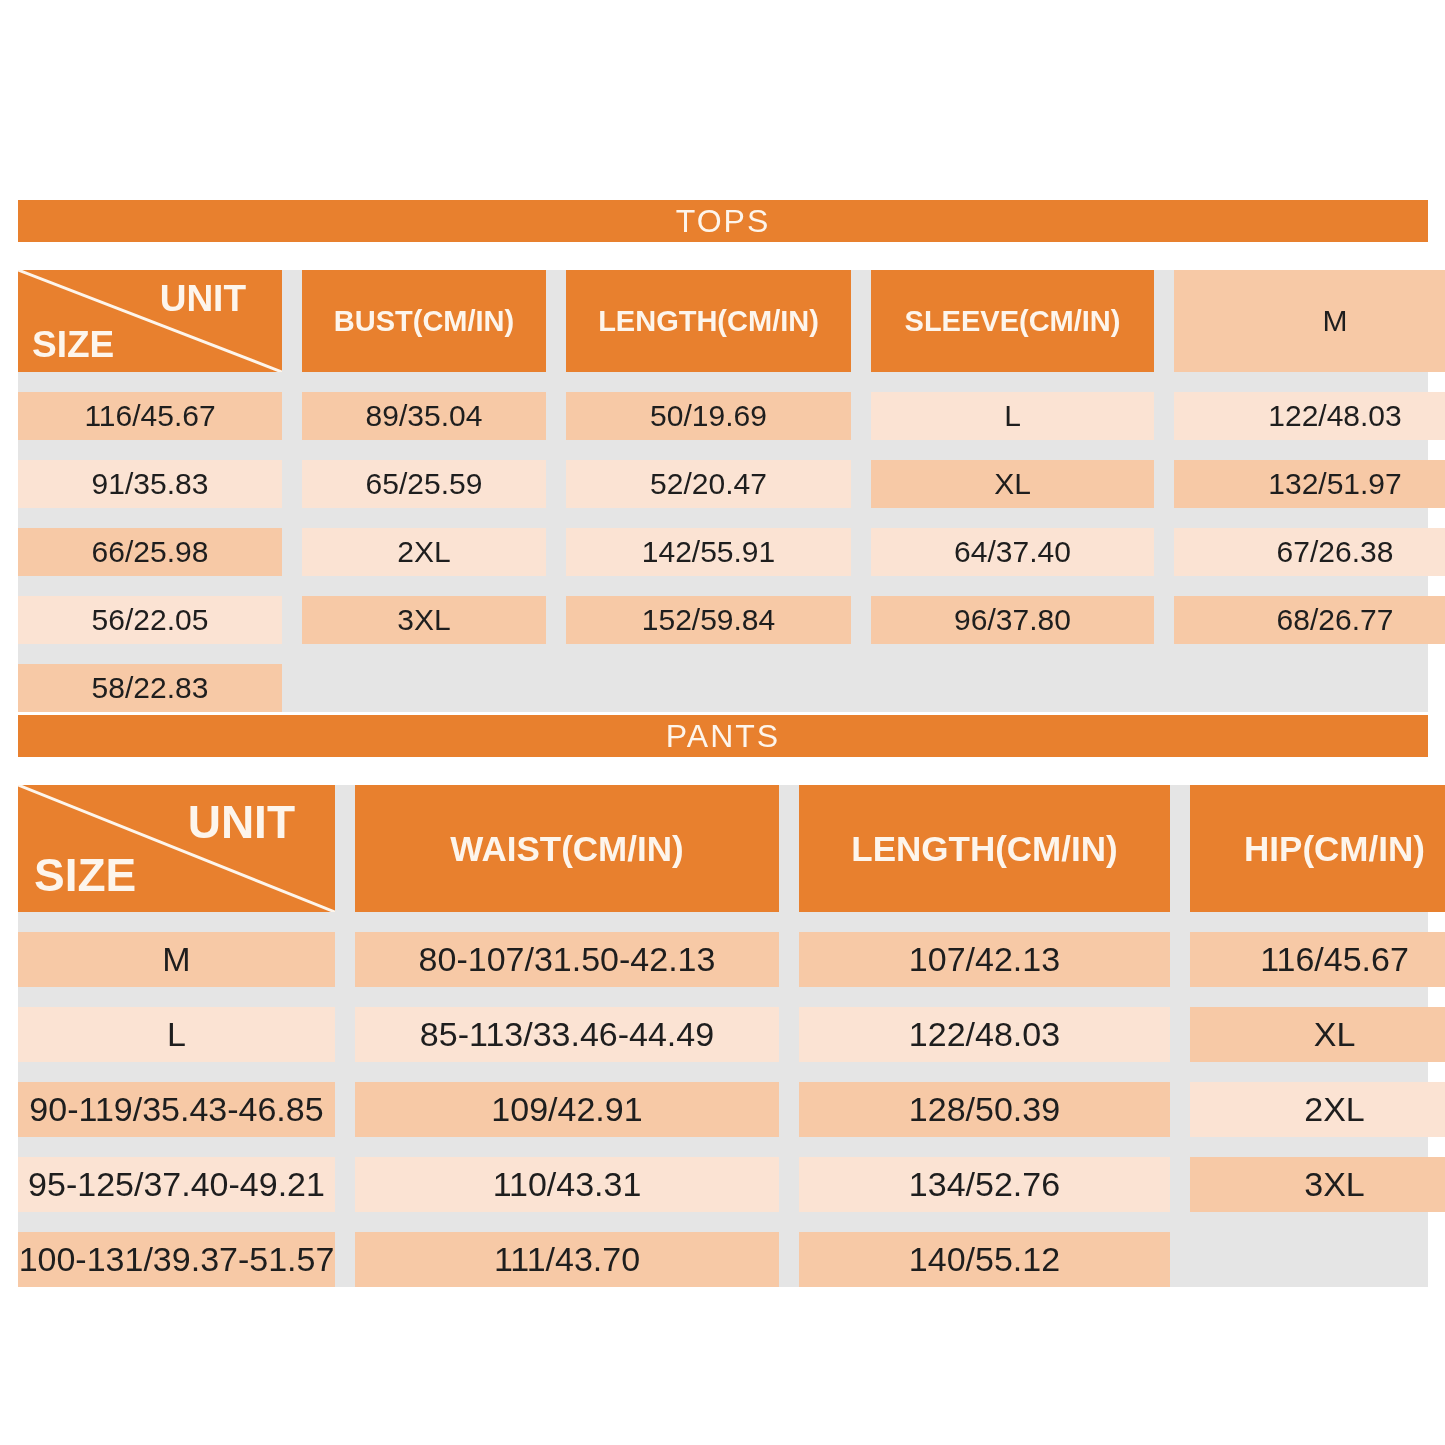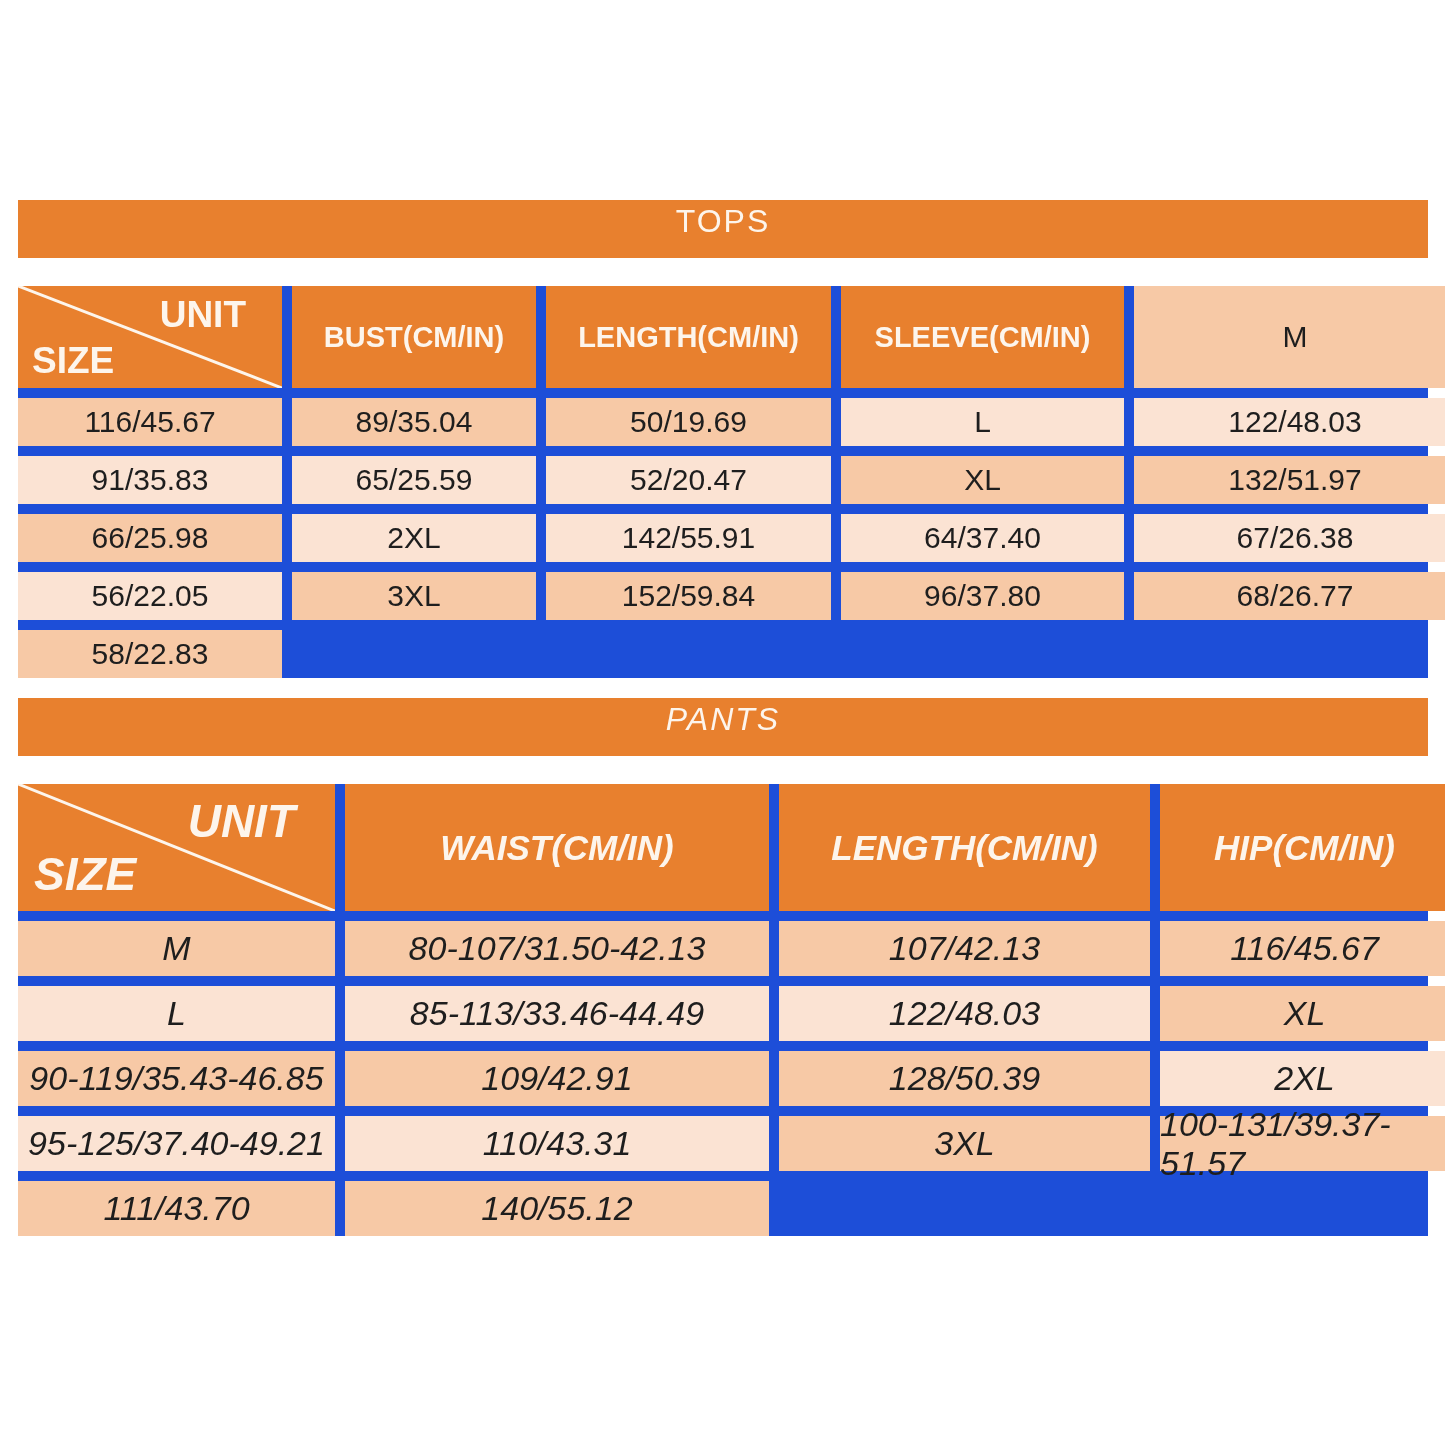--- a/index.html
+++ b/index.html
@@ -5,34 +5,34 @@
   html, body { margin: 0; padding: 0; }
   body {
     width: 1445px; height: 1445px;
     background: #ffffff;
     font-family: "Liberation Sans", sans-serif;
     position: relative;
     overflow: hidden;
   }
   .size-table { position: absolute; left: 18px; }
   .size-table.tops  { top: 200px; width: 1410px; }
-  .size-table.pants { top: 698px; width: 1410px; font-style: italic; }
+  .size-table.pants { top: 715px; width: 1410px; }
 
   .title-bar {
     background: var(--orange);
     color: var(--header_text);
     text-align: center;
     font-size: 32px;
     letter-spacing: 2px;
-    height: 58px;
+    height: 42px;
     line-height: 42px;
     margin-bottom: 3px;
   }
 
-  .grid { display: grid; gap: 10px; background: #1d4ed8; margin-top: 28px; }
+  .grid { display: grid; gap: 20px; background: #e5e5e5; margin-top: 28px; }
   .tops-grid  { grid-template-columns: 264px 244px 285px 283px 322px; grid-template-rows: 102px repeat(5, 48px); }
   .pants-grid { grid-template-columns: 317px 424px 371px 289px;       grid-template-rows: 127px repeat(5, 55px); }
 
   .cell { display: flex; align-items: center; justify-content: center; }
   .cell.head {
     background: var(--orange);
     color: var(--header_text);
     font-weight: bold;
     font-size: 29px;
   }
@@ -123,19 +123,20 @@
     <div class="cell data row-light">122/48.03</div>
 
     <div class="cell data row-dark">XL</div>
     <div class="cell data row-dark">90-119/35.43-46.85</div>
     <div class="cell data row-dark">109/42.91</div>
     <div class="cell data row-dark">128/50.39</div>
 
     <div class="cell data row-light">2XL</div>
     <div class="cell data row-light">95-125/37.40-49.21</div>
     <div class="cell data row-light">110/43.31</div>
+    <div class="cell data row-light">134/52.76</div>
 
     <div class="cell data row-dark">3XL</div>
     <div class="cell data row-dark">100-131/39.37-51.57</div>
     <div class="cell data row-dark">111/43.70</div>
     <div class="cell data row-dark">140/55.12</div>
   </div>
 </section>
 
 </body></html>

